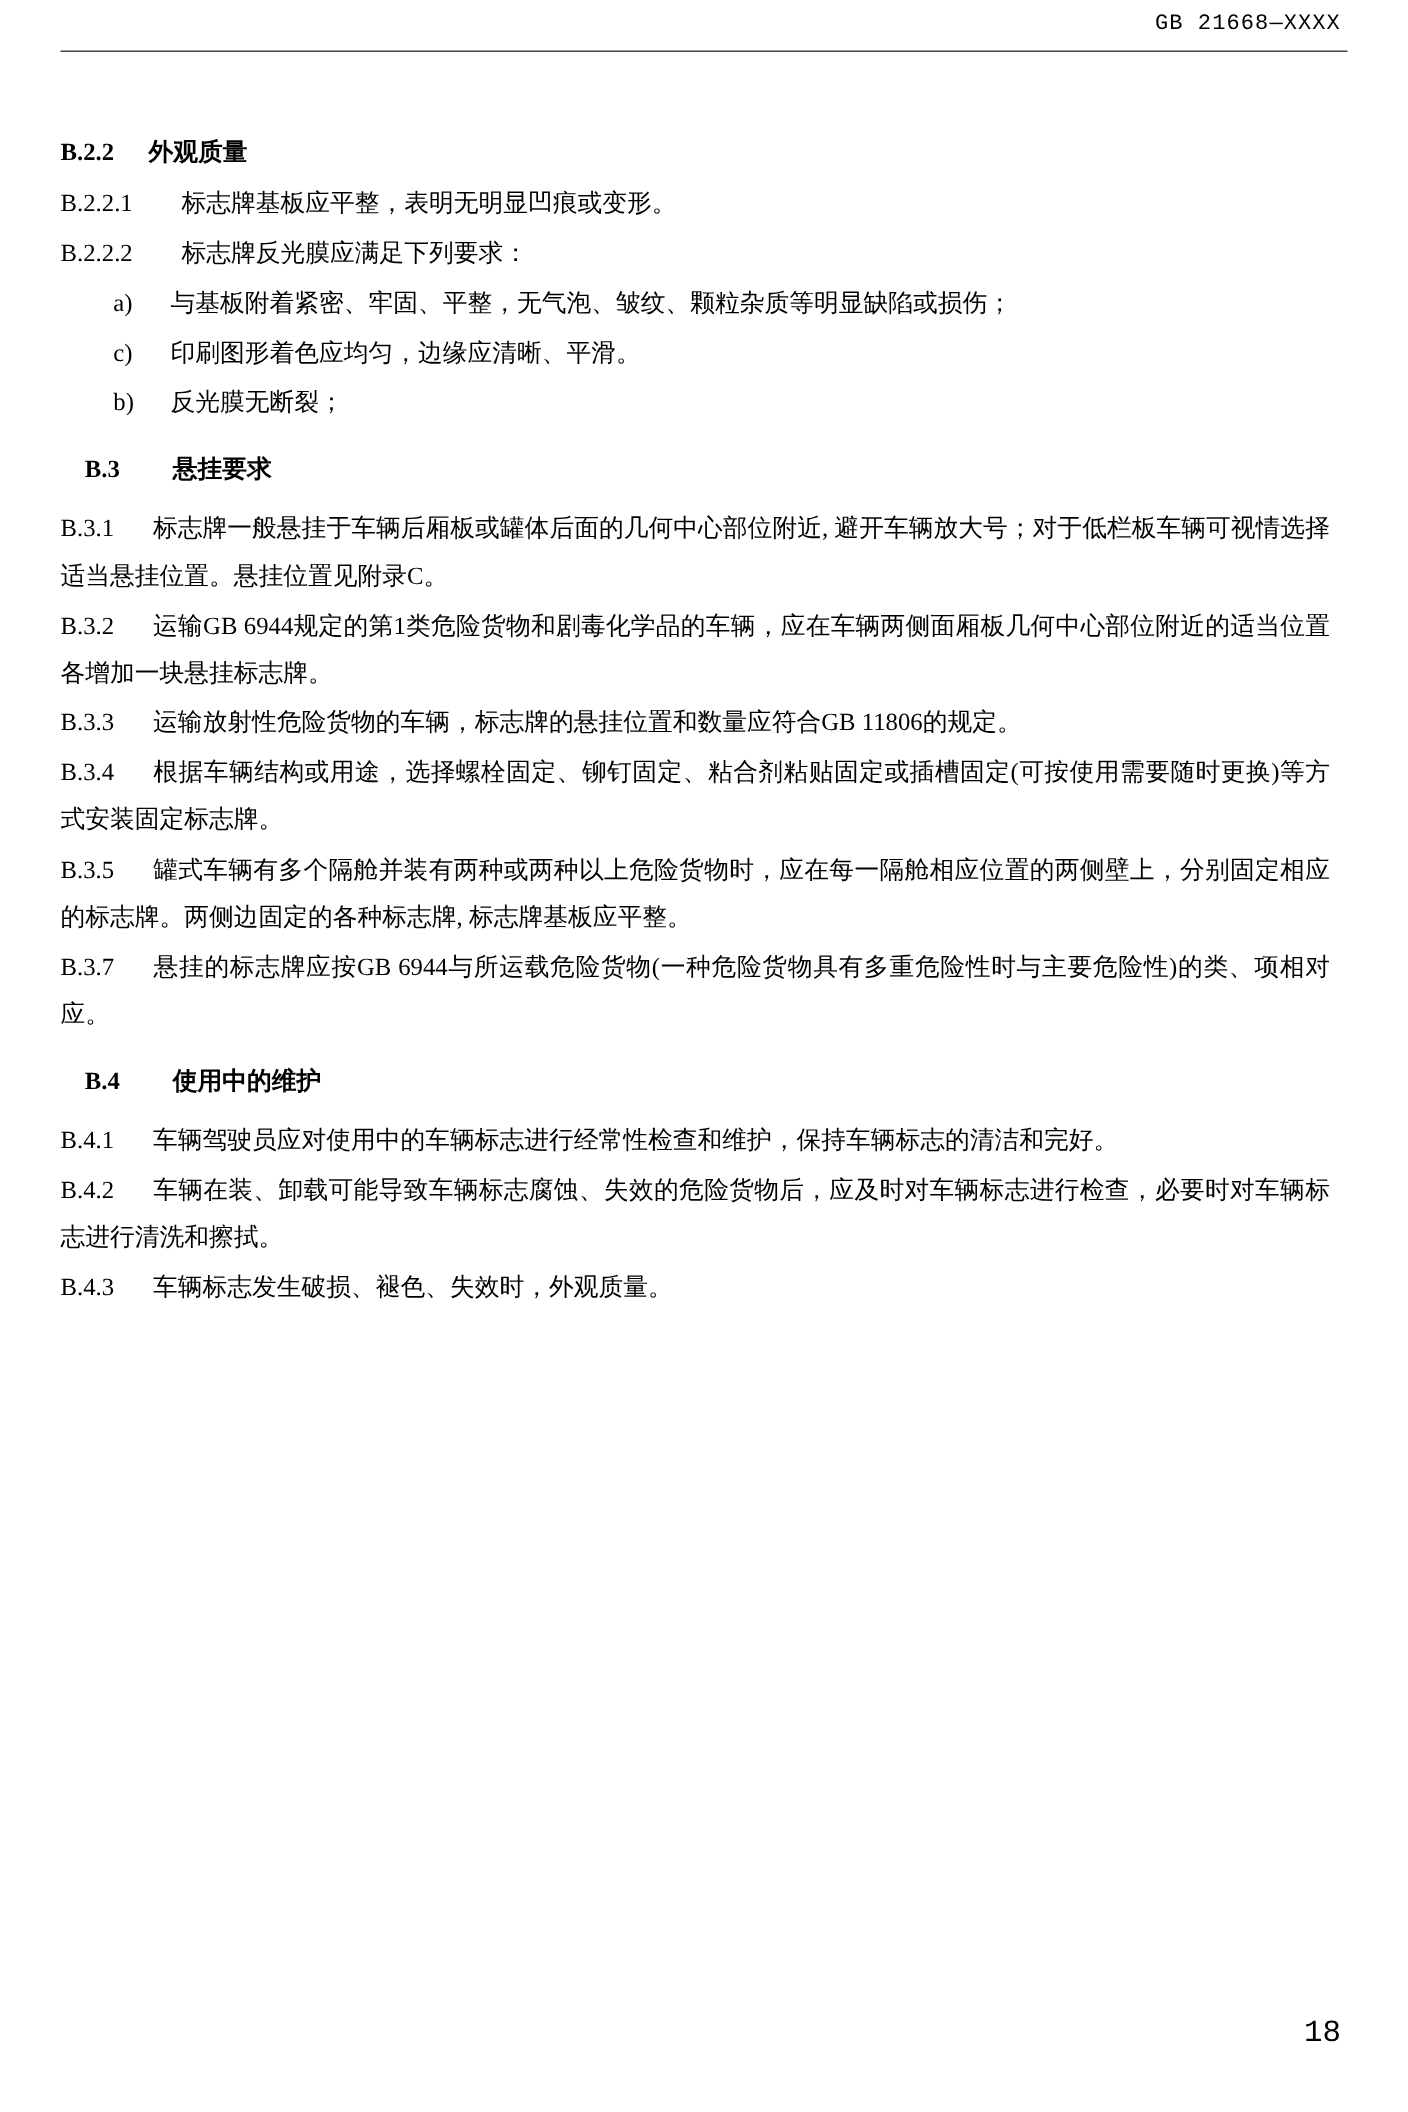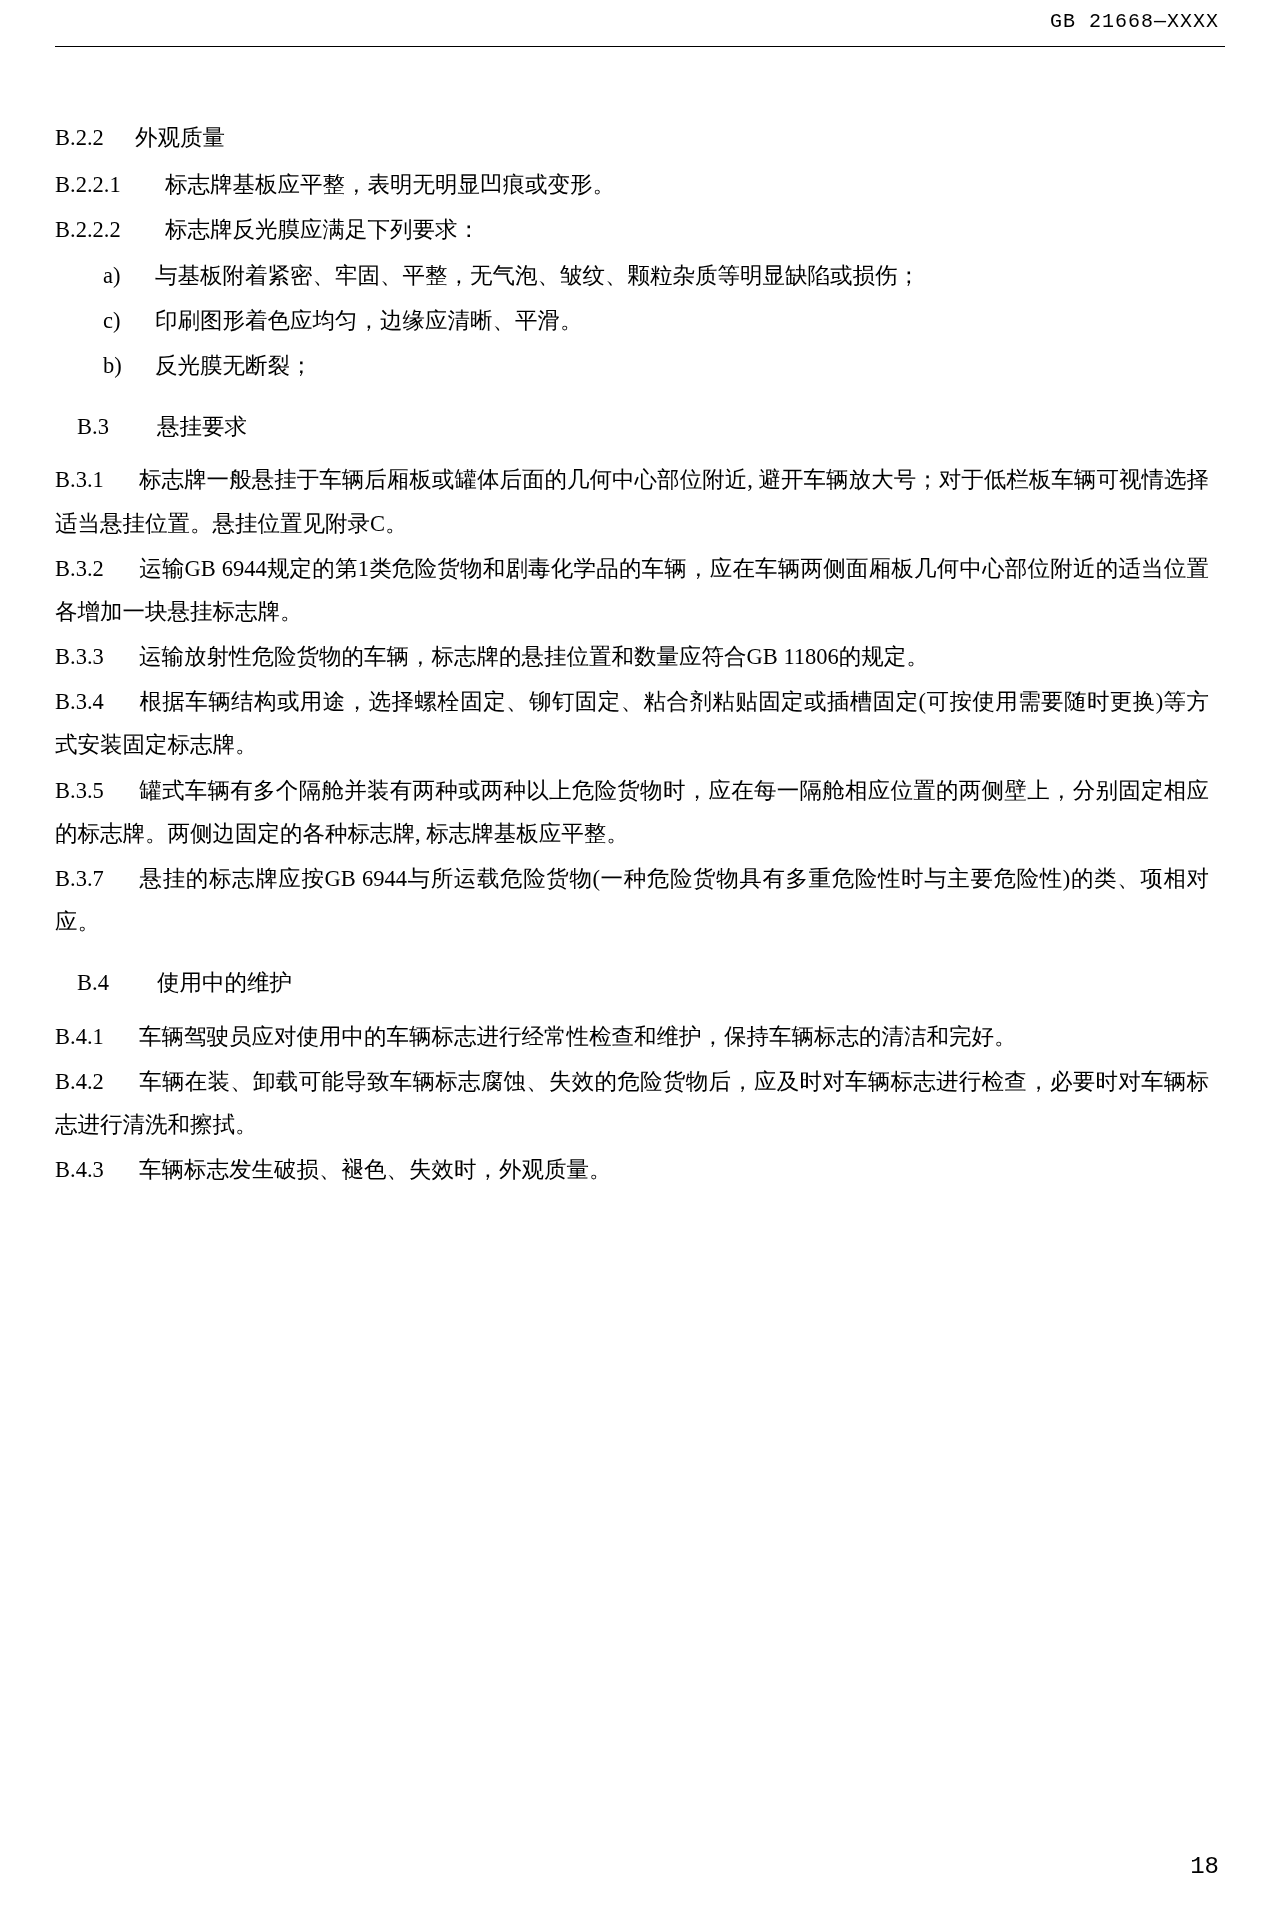--- a/index.html
+++ b/index.html
@@ -49,21 +49,21 @@
     margin-top: 60px;
     font-size: 22.5px;
     line-height: 1.92;
   }
   .para {
     margin: 0 16px 2px 0;
     text-align: justify;
     text-justify: inter-ideograph;
   }
   .heading {
-    font-weight: normal;
+    font-weight: bold;
     margin: 0 0 4px 0;
   }
   .heading .num {
     display: inline-block;
     min-width: 66px;
   }
   .heading .htext {
     margin-left: 14px;
   }
   .num-clause {
@@ -98,23 +98,23 @@
   .footer {
     position: absolute;
     left: 55px;
     right: 55px;
     bottom: 40px;
     height: 30px;
   }
   .page-number {
     position: absolute;
     right: 6px;
-    bottom: 0;
+    bottom: 16px;
     font-family: "Liberation Mono", "DejaVu Sans Mono", monospace;
-    font-size: 24px;
+    font-size: 28px;
   }
 </style>
 </head>
 <body>
 
 <div class="page">
 
   <div class="header">
     <div class="header-code">GB 21668—XXXX</div>
     <div class="header-rule"></div>

